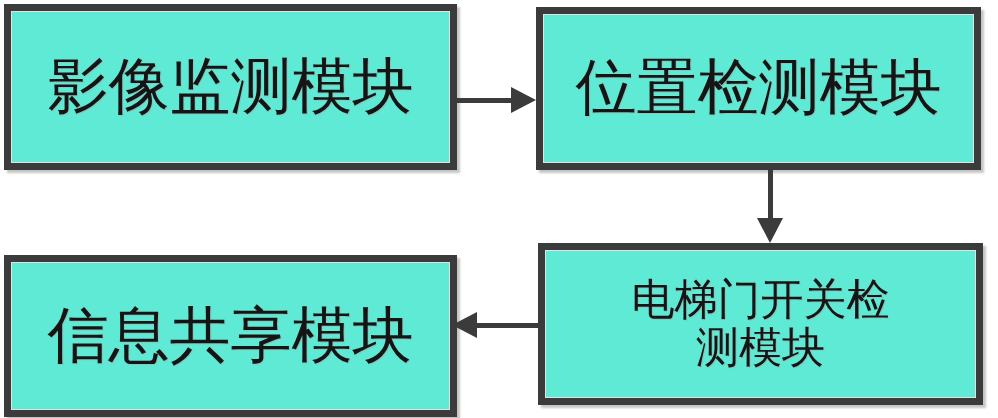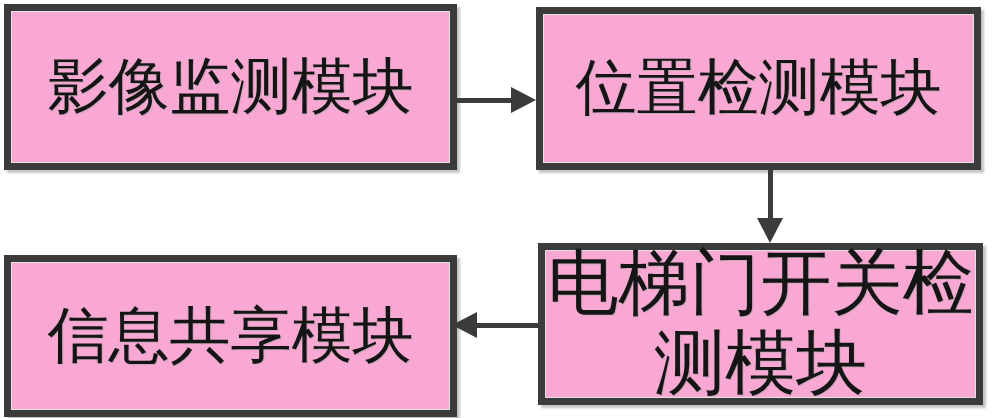--- a/index.html
+++ b/index.html
@@ -13,21 +13,21 @@
     height: 418px;
     background: #ffffff;
     overflow: hidden;
     font-family: "Liberation Serif", "DejaVu Serif", serif;
   }
 
   
   .node {
     position: absolute;
     box-sizing: border-box;
-    background: #f9a8d4;
+    background: #5eead4;
     border: 7px solid #3b3b3b;
     box-shadow: 3px 3px 2px rgba(150,150,150,0.55);
   }
   .node .inner {
     position: absolute;
     inset: 0;
     box-sizing: border-box;
     border: 1px solid #e2e2e2;
     display: flex;
     align-items: center;
@@ -45,21 +45,21 @@
   }
 
   #node-image-monitor  { left: 4px;   top: 4px;   width: 453px; height: 166px; }
   #node-position       { left: 536px; top: 7px;   width: 445px; height: 163px; }
   #node-door-switch    { left: 538px; top: 243px; width: 445px; height: 162px; }
   #node-info-share     { left: 4px;   top: 240px; width: 453px; height: 162px; margin-top: 15px; }
 
   #node-image-monitor .label { font-size: 61px; }
   #node-position      .label { font-size: 61px; }
   #node-info-share    .label { font-size: 61px; }
-  #node-door-switch   .label { font-size: 71px; line-height: 1.12; }
+  #node-door-switch   .label { font-size: 43px; line-height: 1.12; }
 
   
   .conn { position: absolute; }
 
   .conn .shaft-h {
     position: absolute;
     height: 5px;
     background: #3b3b3b;
     top: 0;
   }

